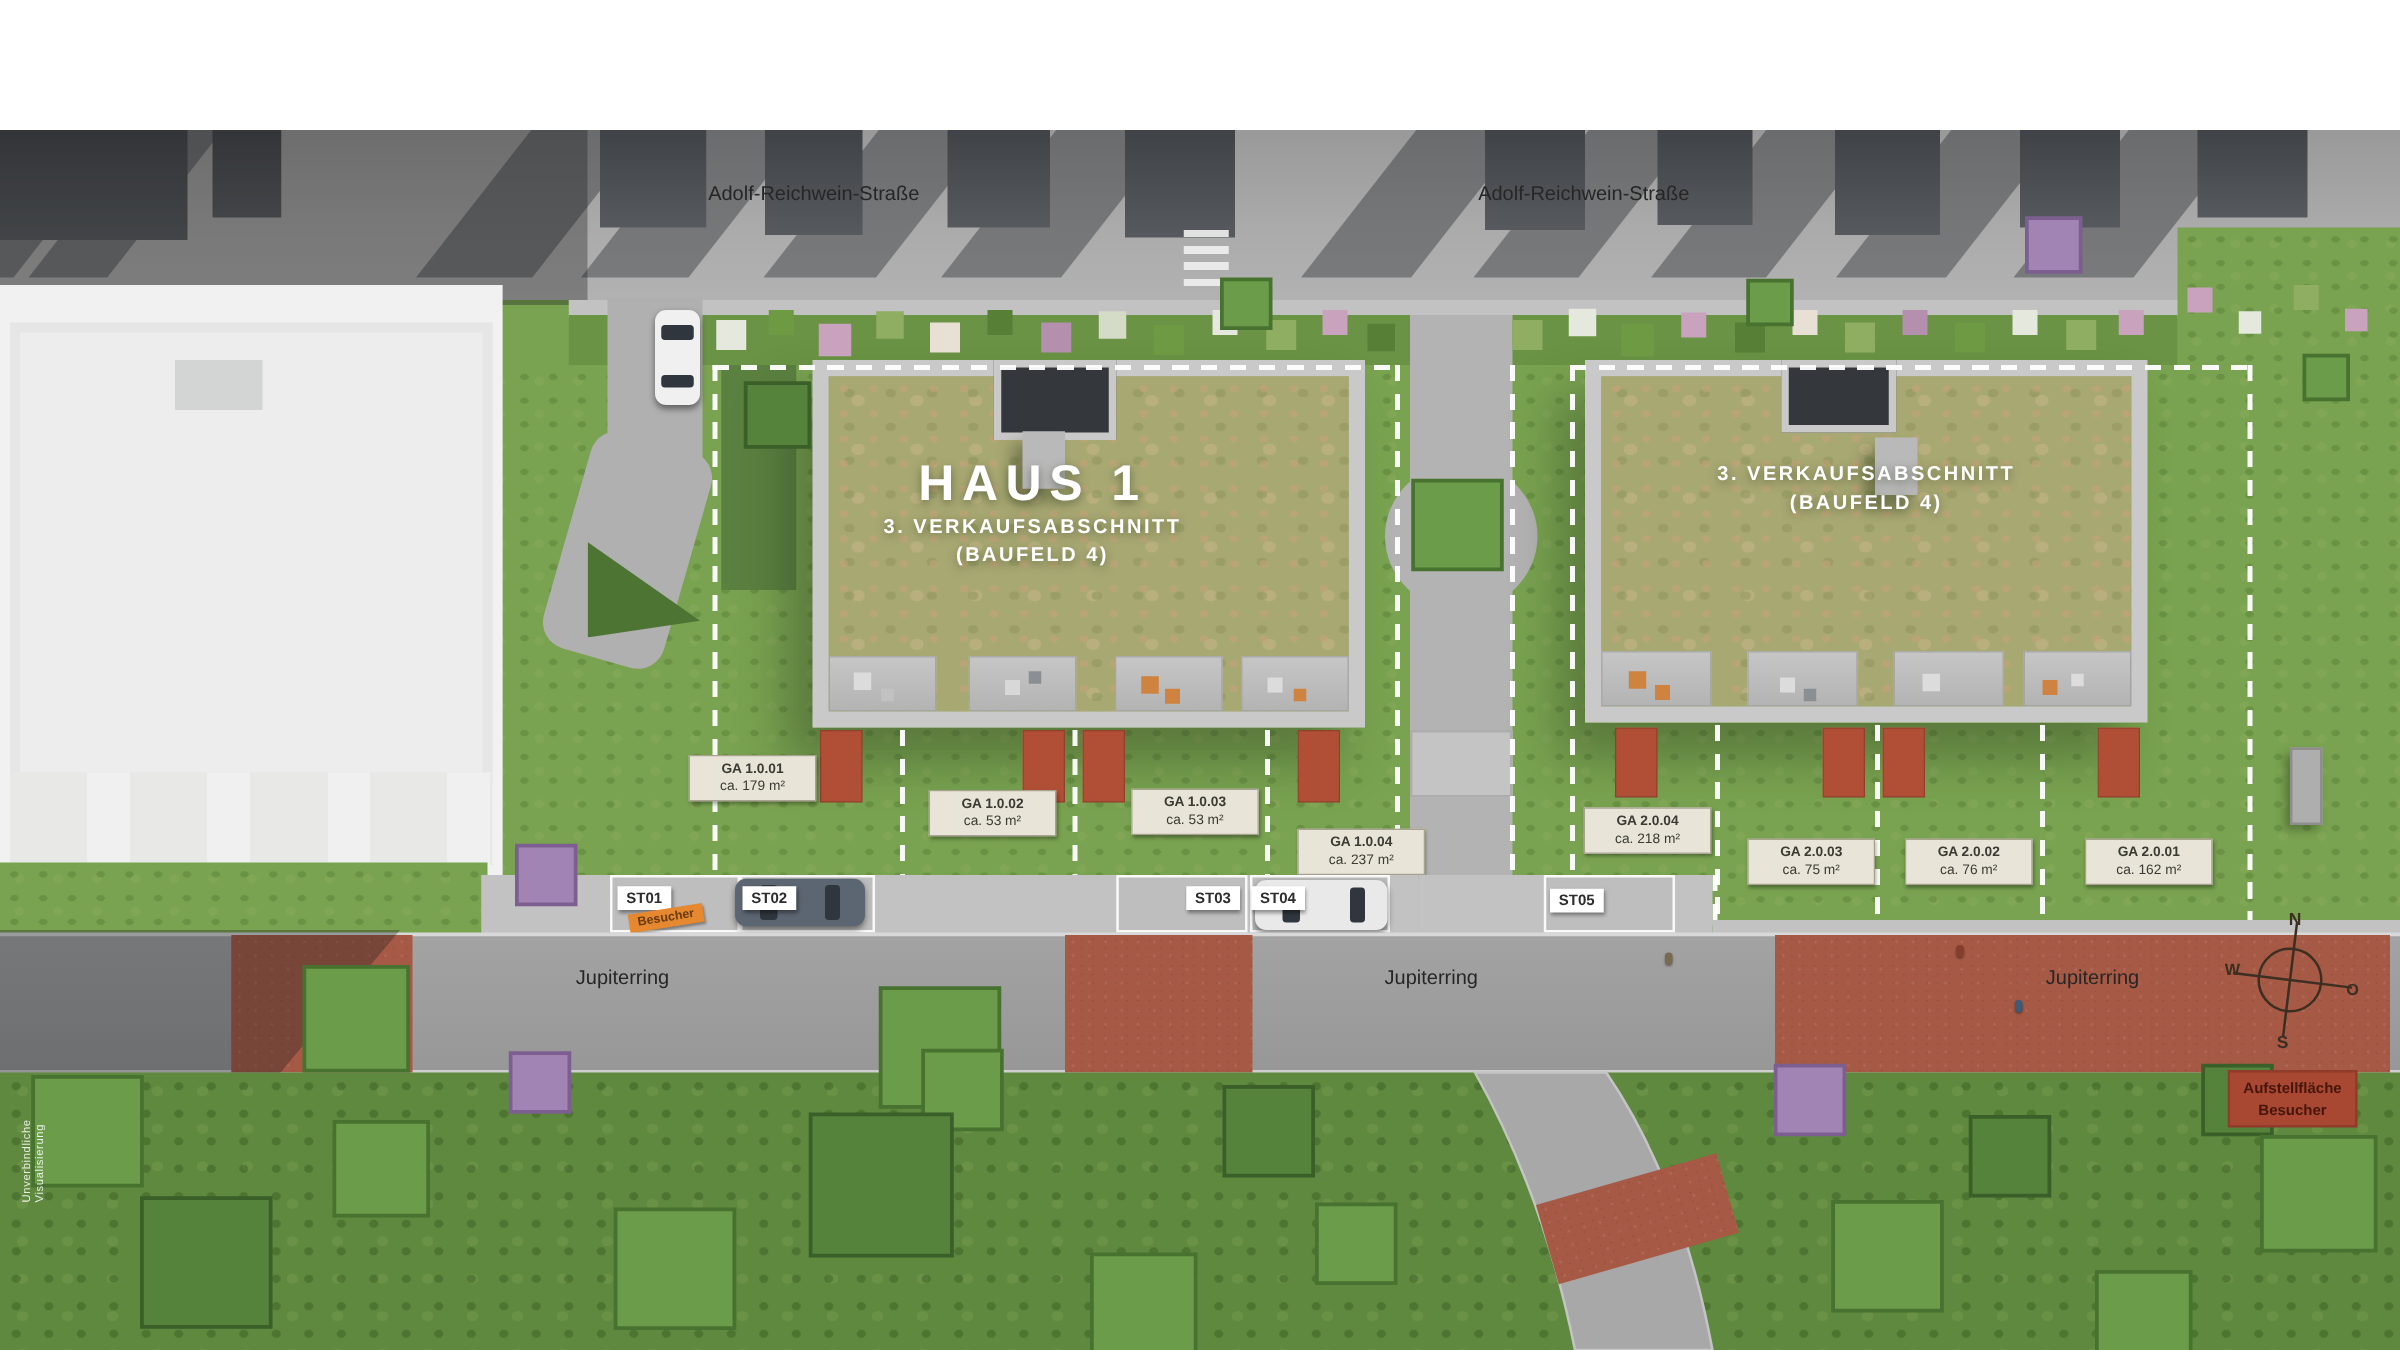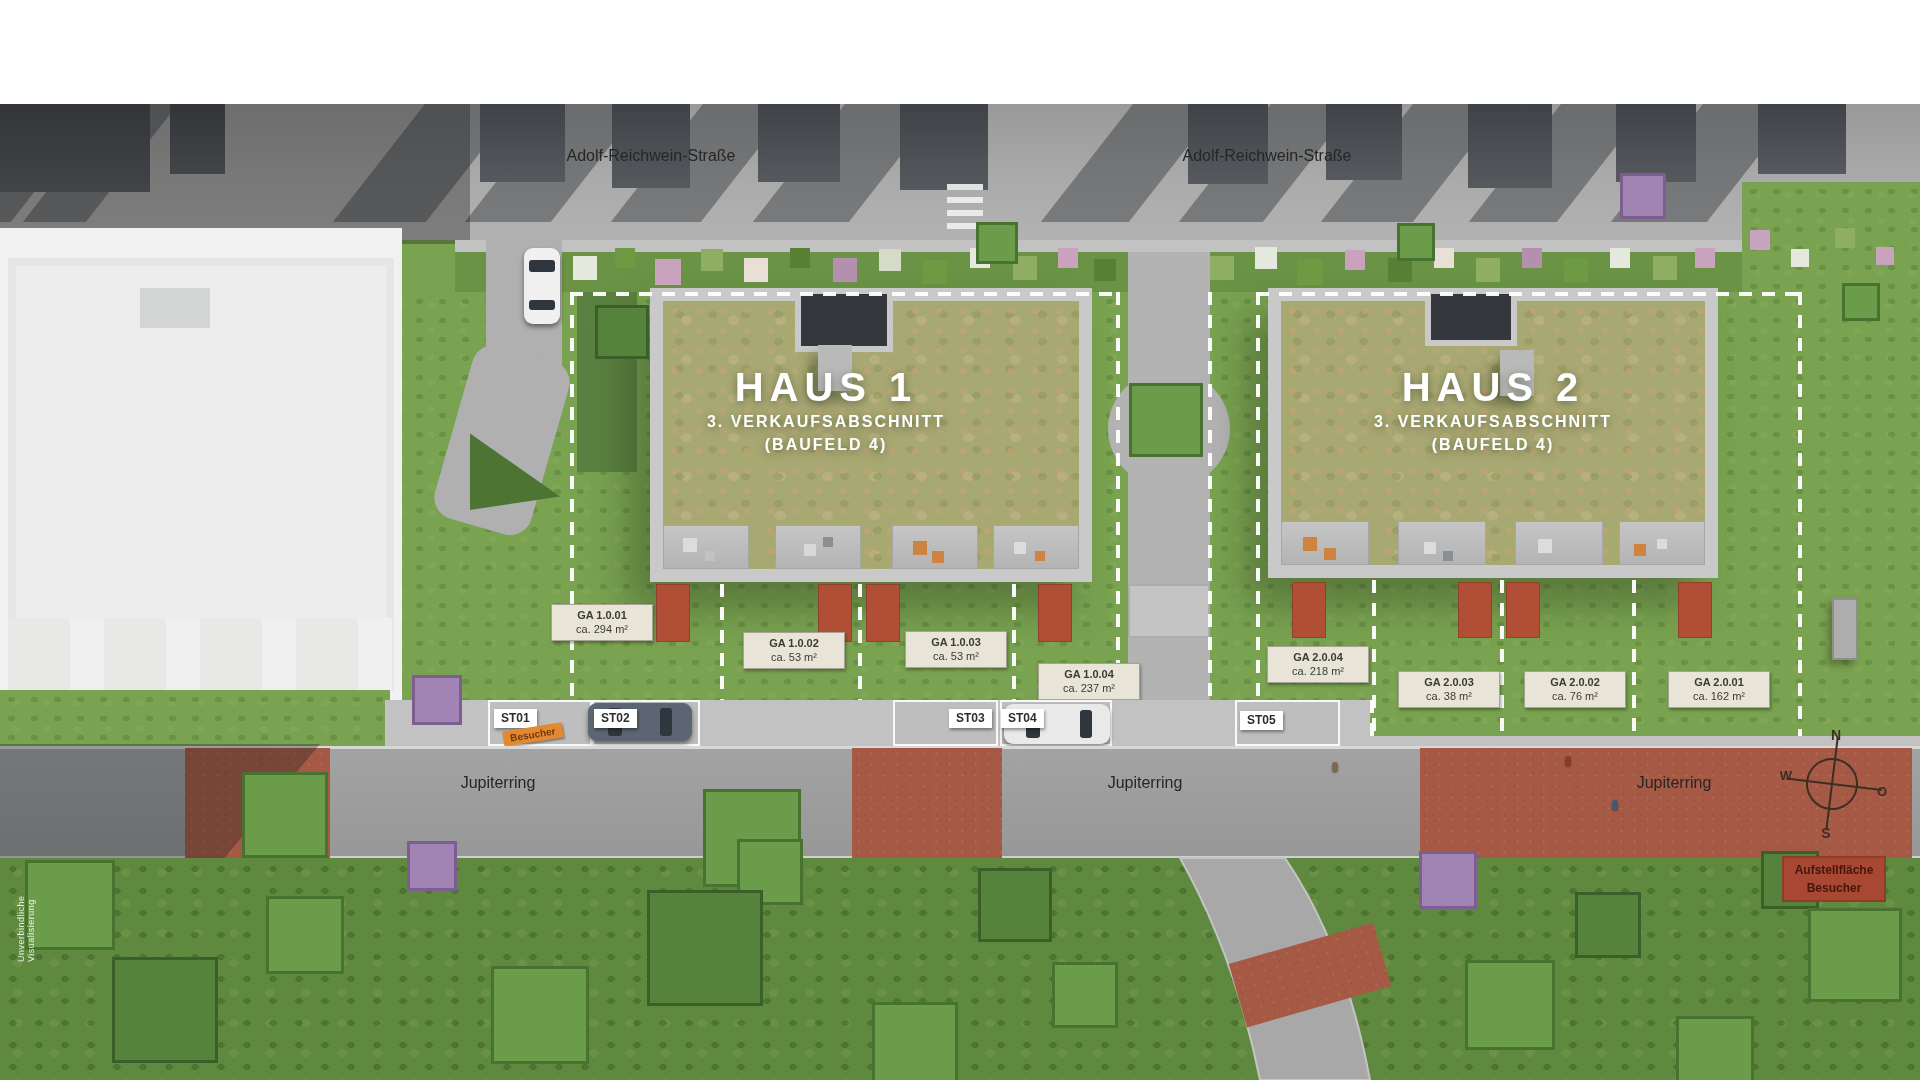--- a/index.html
+++ b/index.html
@@ -155,31 +155,30 @@
   <div class="a dash-v" style="left:1370px;top:700px;height:40px"></div>
   <div class="a dash-h" style="left:1370px;top:736px;width:432px"></div>
   <div class="a dash-v" style="left:1798px;top:292px;height:448px"></div>
 
   <div class="a hlabel" style="left:650px;top:366px;width:352px">
     <div class="hname">HAUS 1</div>
     <div class="hsub">3. VERKAUFSABSCHNITT</div>
     <div class="hsub">(BAUFELD 4)</div>
   </div>
   <div class="a hlabel" style="left:1268px;top:366px;width:450px">
-    <div class="hname">HAUS 2</div>
     <div class="hsub">3. VERKAUFSABSCHNITT</div>
     <div class="hsub">(BAUFELD 4)</div>
   </div>
 
-  <div class="a ga" style="left:551px;top:604px"><span>GA 1.0.01</span><span class="sz">ca. 294 m²</span></div>
+  <div class="a ga" style="left:551px;top:604px"><span>GA 1.0.01</span><span class="sz">ca. 179 m²</span></div>
   <div class="a ga" style="left:743px;top:632px"><span>GA 1.0.02</span><span class="sz">ca. 53 m²</span></div>
   <div class="a ga" style="left:905px;top:631px"><span>GA 1.0.03</span><span class="sz">ca. 53 m²</span></div>
   <div class="a ga" style="left:1038px;top:663px"><span>GA 1.0.04</span><span class="sz">ca. 237 m²</span></div>
   <div class="a ga" style="left:1267px;top:646px"><span>GA 2.0.04</span><span class="sz">ca. 218 m²</span></div>
-  <div class="a ga" style="left:1398px;top:671px"><span>GA 2.0.03</span><span class="sz">ca. 38 m²</span></div>
+  <div class="a ga" style="left:1398px;top:671px"><span>GA 2.0.03</span><span class="sz">ca. 75 m²</span></div>
   <div class="a ga" style="left:1524px;top:671px"><span>GA 2.0.02</span><span class="sz">ca. 76 m²</span></div>
   <div class="a ga" style="left:1668px;top:671px"><span>GA 2.0.01</span><span class="sz">ca. 162 m²</span></div>
 
   <div class="a" style="left:1832px;top:598px;width:22px;height:58px;background:#aeaeae;border:2px solid #8e8e8e;box-shadow:-4px 5px 7px rgba(40,50,25,.4)"></div>
 
   <div class="a swalk" style="left:385px;top:700px;width:750px;height:48px"></div>
   <div class="a swalk" style="left:1135px;top:700px;width:235px;height:48px"></div>
   <div class="a swalk" style="left:1370px;top:736px;width:550px;height:12px"></div>
   <div class="a stall" style="left:488px;top:700px;width:104px;height:46px"></div>
   <div class="a stall" style="left:592px;top:700px;width:108px;height:46px"></div>

